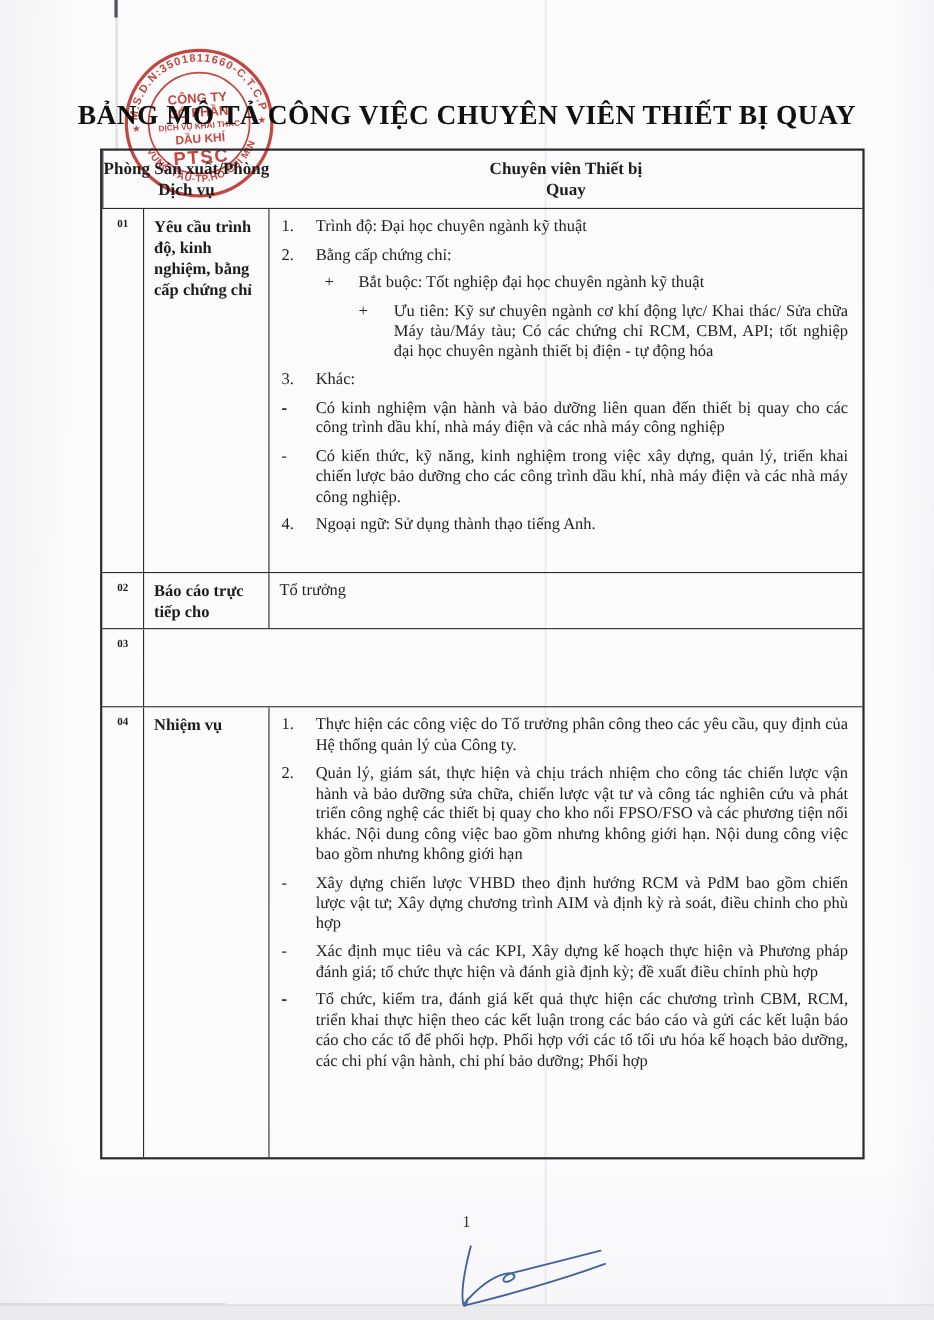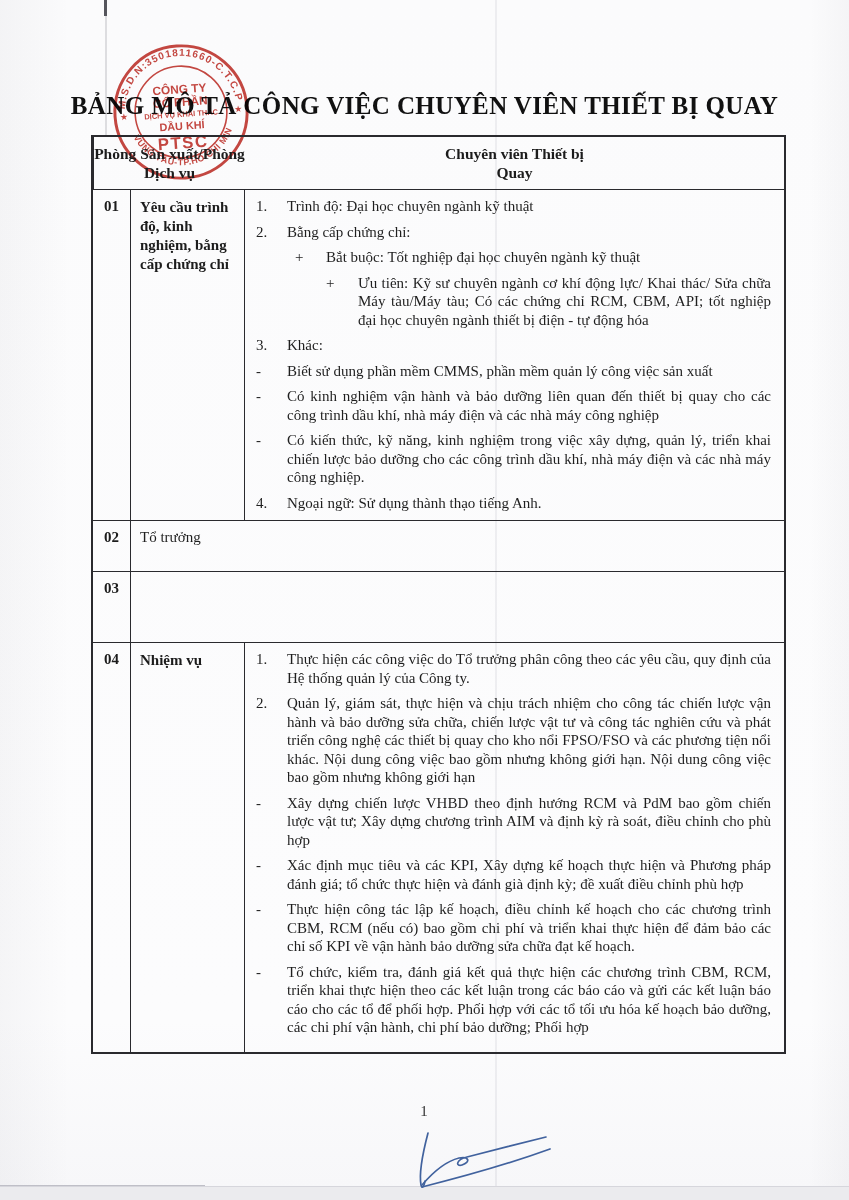--- a/index.html
+++ b/index.html
@@ -43,21 +43,21 @@
   }
   .thead{display:grid;grid-template-columns:152px 1fr;height:52px;}
   .th{font-weight:bold;font-size:15.5px;display:flex;align-items:center;justify-content:center;
     text-align:center;white-space:pre-line;line-height:19px;color:#1c1c1c;}
   .th-right{border-left:1.6px solid #2a2a2e;}
   .row{display:grid;grid-template-columns:38px 114px 1fr;border-top:1.6px solid #2a2a2e;overflow:hidden;}
   .row:nth-child(1){height:330px;}
   .row:nth-child(2){height:50px;}
   .row:nth-child(3){height:70px;}
   .row:nth-child(4){height:409px;}
-  .cell-no{font-weight:bold;font-size:15px;text-align:center;padding-top:8px;border-right:1.6px solid #2a2a2e;color:#1c1c1c;}
+  .cell-no{font-weight:bold;font-size:10px;text-align:center;padding-top:8px;border-right:1.6px solid #2a2a2e;color:#1c1c1c;}
   .cell-label{font-weight:bold;font-size:15px;line-height:19px;padding:8px 6px 0 9px;border-right:1.6px solid #2a2a2e;color:#1c1c1c;}
   .cell-content{font-size:15px;line-height:18.5px;padding:7px 13px 0 9px;color:#1f1f1f;}
   .item{position:relative;margin-bottom:7px;text-align:justify;}
   .item .marker{position:absolute;left:2px;top:0;}
   .item.lvl0{padding-left:33px;}
   .item.lvl0 .marker{left:2px;}
   .item.lvl1{padding-left:72px;}
   .item.lvl1 .marker{left:41px;}
   .item.lvl2{padding-left:104px;}
   .item.lvl2 .marker{left:72px;}
@@ -113,44 +113,45 @@
     <div id="rows">
         <div class="row">
           <div class="cell-no">01</div>
           <div class="cell-label">Yêu cầu trình độ, kinh nghiệm, bằng cấp chứng chỉ</div>
           <div class="cell-content">
             <div class="item lvl0"><span class="marker">1.</span><span>Trình độ: Đại học chuyên ngành kỹ thuật</span></div>
             <div class="item lvl0"><span class="marker">2.</span><span>Bằng cấp chứng chỉ:</span></div>
             <div class="item lvl1"><span class="marker">+</span><span>Bắt buộc: Tốt nghiệp đại học chuyên ngành kỹ thuật</span></div>
             <div class="item lvl2"><span class="marker">+</span><span>Ưu tiên: Kỹ sư chuyên ngành cơ khí động lực/ Khai thác/ Sửa chữa Máy tàu/Máy tàu; Có các chứng chỉ RCM, CBM, API; tốt nghiệp đại học chuyên ngành thiết bị điện - tự động hóa</span></div>
             <div class="item lvl0"><span class="marker">3.</span><span>Khác:</span></div>
-            <div class="item lvl0"><span class="marker">-</span><span>Biết sử dụng phần mềm CMMS, phần mềm quản lý công việc sản xuất</span></div>
+            <div class="item lvl0"><span class="marker">-</span></div>
             <div class="item lvl0"><span class="marker">-</span><span>Có kinh nghiệm vận hành và bảo dưỡng liên quan đến thiết bị quay cho các công trình dầu khí, nhà máy điện và các nhà máy công nghiệp</span></div>
             <div class="item lvl0"><span class="marker">-</span><span>Có kiến thức, kỹ năng, kinh nghiệm trong việc xây dựng, quản lý, triển khai chiến lược bảo dưỡng cho các công trình dầu khí, nhà máy điện và các nhà máy công nghiệp.</span></div>
             <div class="item lvl0"><span class="marker">4.</span><span>Ngoại ngữ: Sử dụng thành thạo tiếng Anh.</span></div>
           </div>
         </div>
         <div class="row">
           <div class="cell-no">02</div>
+          <div class="cell-label">Báo cáo trực tiếp cho</div>
           <div class="cell-content">
             <div class="item plain"><span>Tổ trưởng</span></div>
           </div>
         </div>
         <div class="row">
           <div class="cell-no">03</div>
         </div>
         <div class="row">
           <div class="cell-no">04</div>
           <div class="cell-label">Nhiệm vụ</div>
           <div class="cell-content">
             <div class="item lvl0"><span class="marker">1.</span><span>Thực hiện các công việc do Tổ trưởng phân công theo các yêu cầu, quy định của Hệ thống quản lý của Công ty.</span></div>
             <div class="item lvl0"><span class="marker">2.</span><span>Quản lý, giám sát, thực hiện và chịu trách nhiệm cho công tác chiến lược vận hành và bảo dưỡng sửa chữa, chiến lược vật tư và công tác nghiên cứu và phát triển công nghệ các thiết bị quay cho kho nổi FPSO/FSO và các phương tiện nổi khác. Nội dung công việc bao gồm nhưng không giới hạn. Nội dung công việc bao gồm nhưng không giới hạn</span></div>
             <div class="item lvl0"><span class="marker">-</span><span>Xây dựng chiến lược VHBD theo định hướng RCM và PdM bao gồm chiến lược vật tư; Xây dựng chương trình AIM và định kỳ rà soát, điều chỉnh cho phù hợp</span></div>
             <div class="item lvl0"><span class="marker">-</span><span>Xác định mục tiêu và các KPI, Xây dựng kế hoạch thực hiện và Phương pháp đánh giá; tổ chức thực hiện và đánh già định kỳ; đề xuất điều chỉnh phù hợp</span></div>
-            <div class="item lvl0"><span class="marker">-</span><span>Thực hiện công tác lập kế hoạch, điều chỉnh kế hoạch cho các chương trình CBM, RCM (nếu có) bao gồm chi phí và triển khai thực hiện để đảm bảo các chỉ số KPI về vận hành bảo dưỡng sửa chữa đạt kế hoạch.</span></div>
+            <div class="item lvl0"><span class="marker">-</span></div>
             <div class="item lvl0"><span class="marker">-</span><span>Tổ chức, kiểm tra, đánh giá kết quả thực hiện các chương trình CBM, RCM, triển khai thực hiện theo các kết luận trong các báo cáo và gửi các kết luận báo cáo cho các tổ để phối hợp.  Phối hợp với các tổ tối ưu hóa kế hoạch bảo dưỡng, các chi phí vận hành, chi phí bảo dưỡng; Phối hợp</span></div>
           </div>
         </div>
       </div>
   </div>
 
   <div class="page-number">1</div>
 
   <svg class="signature" viewBox="0 0 145 66">
     <path d="M16,5 C11,24 7,46 9,57 C10,61 12,59 13,53"></path>

